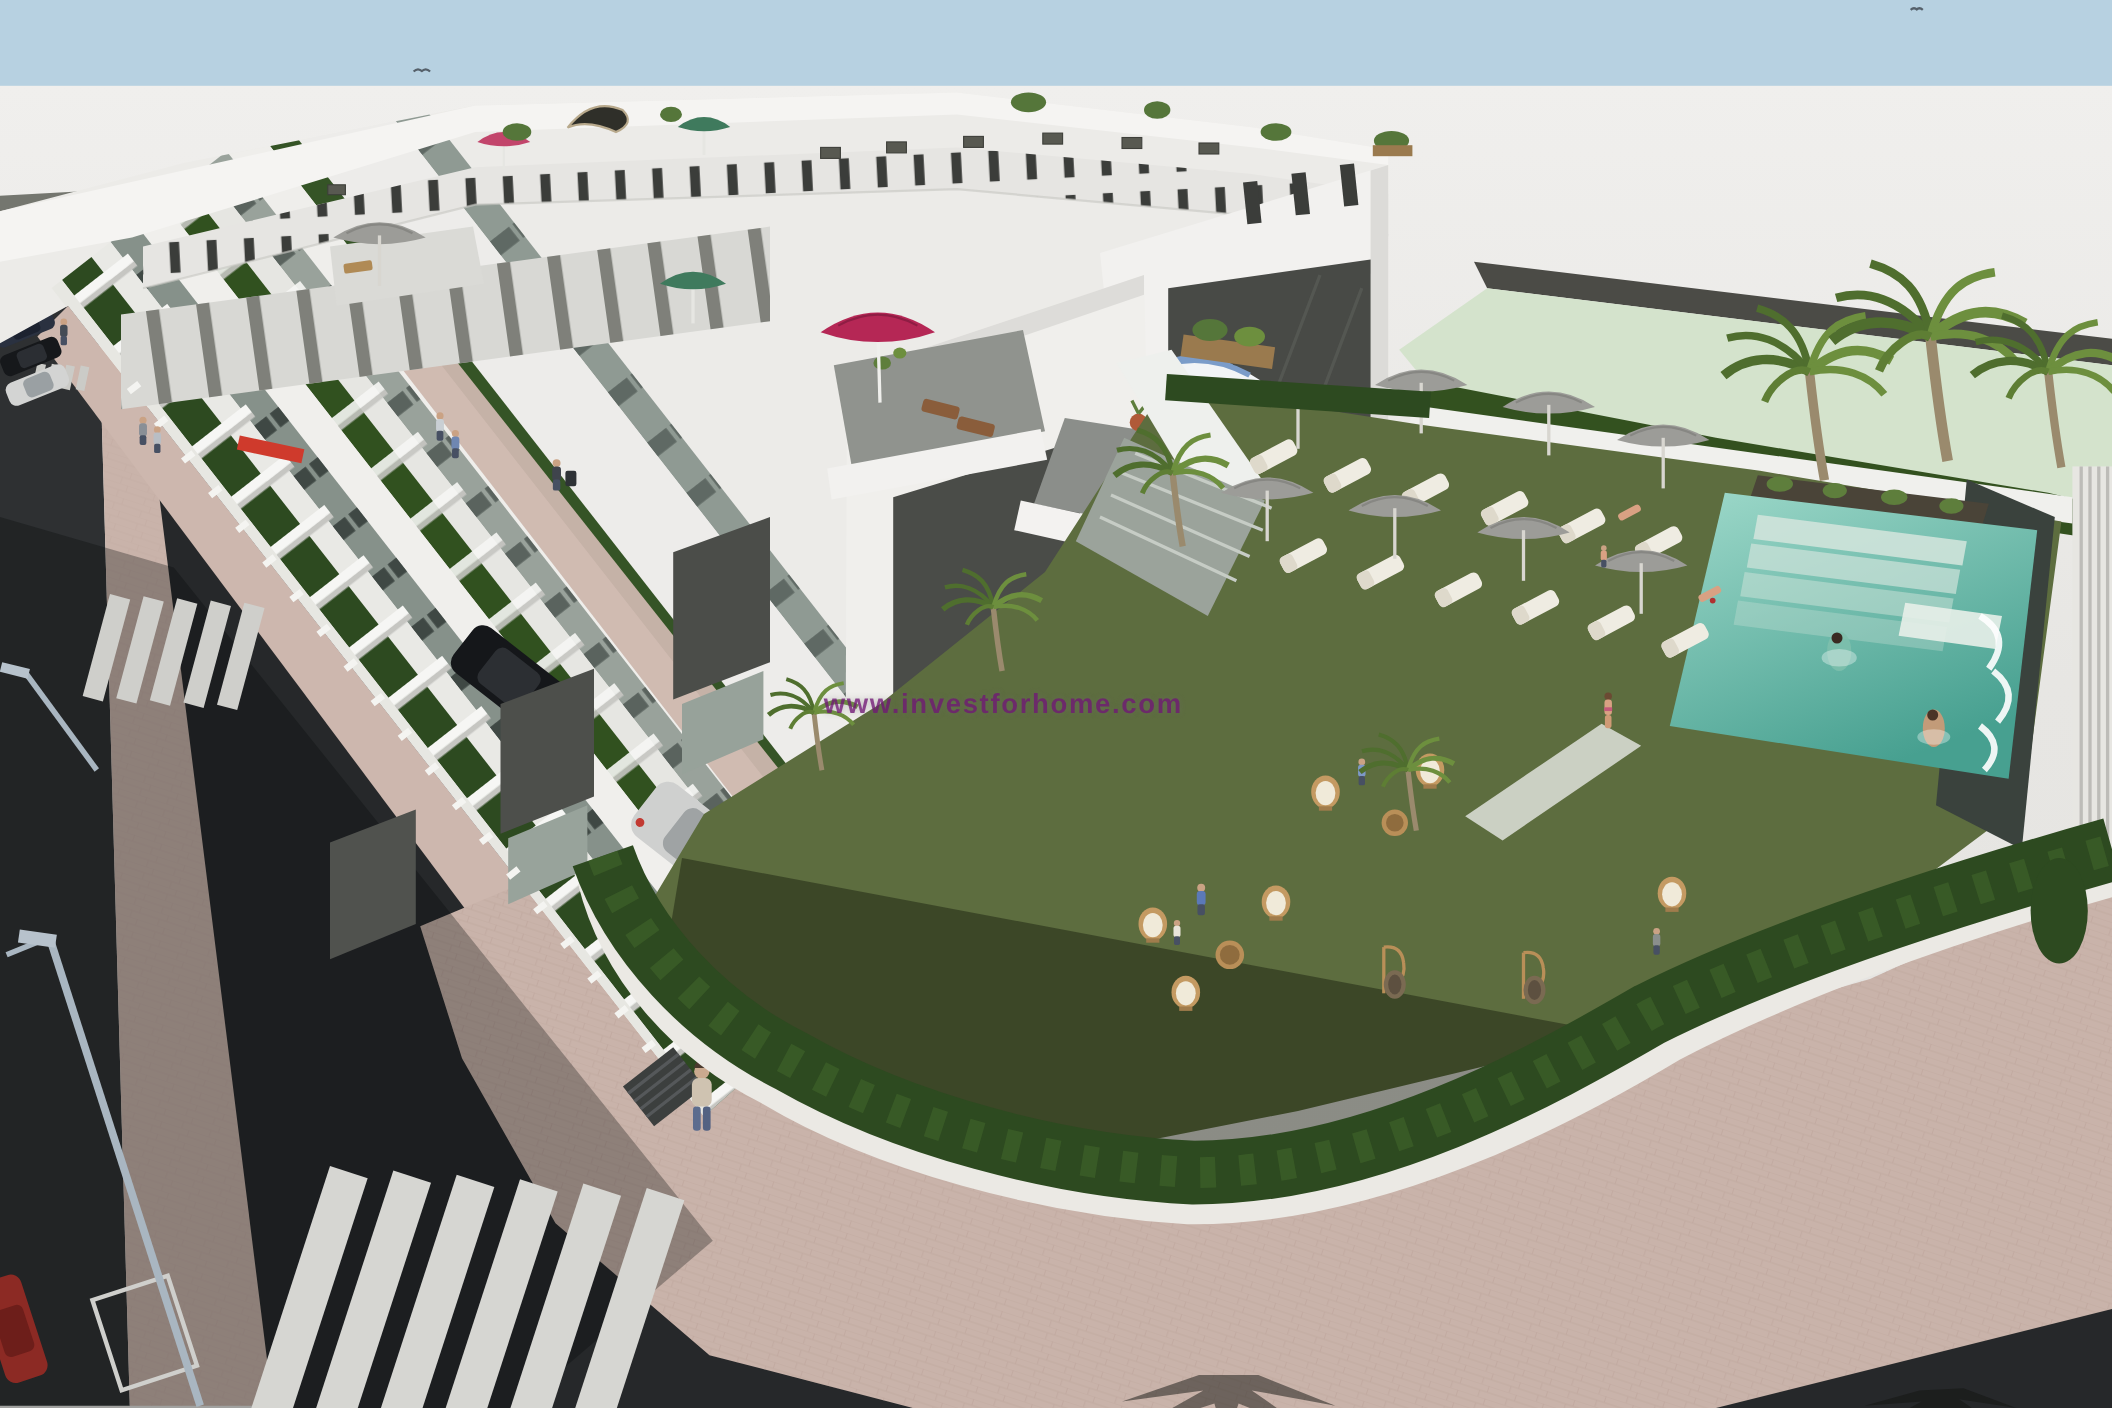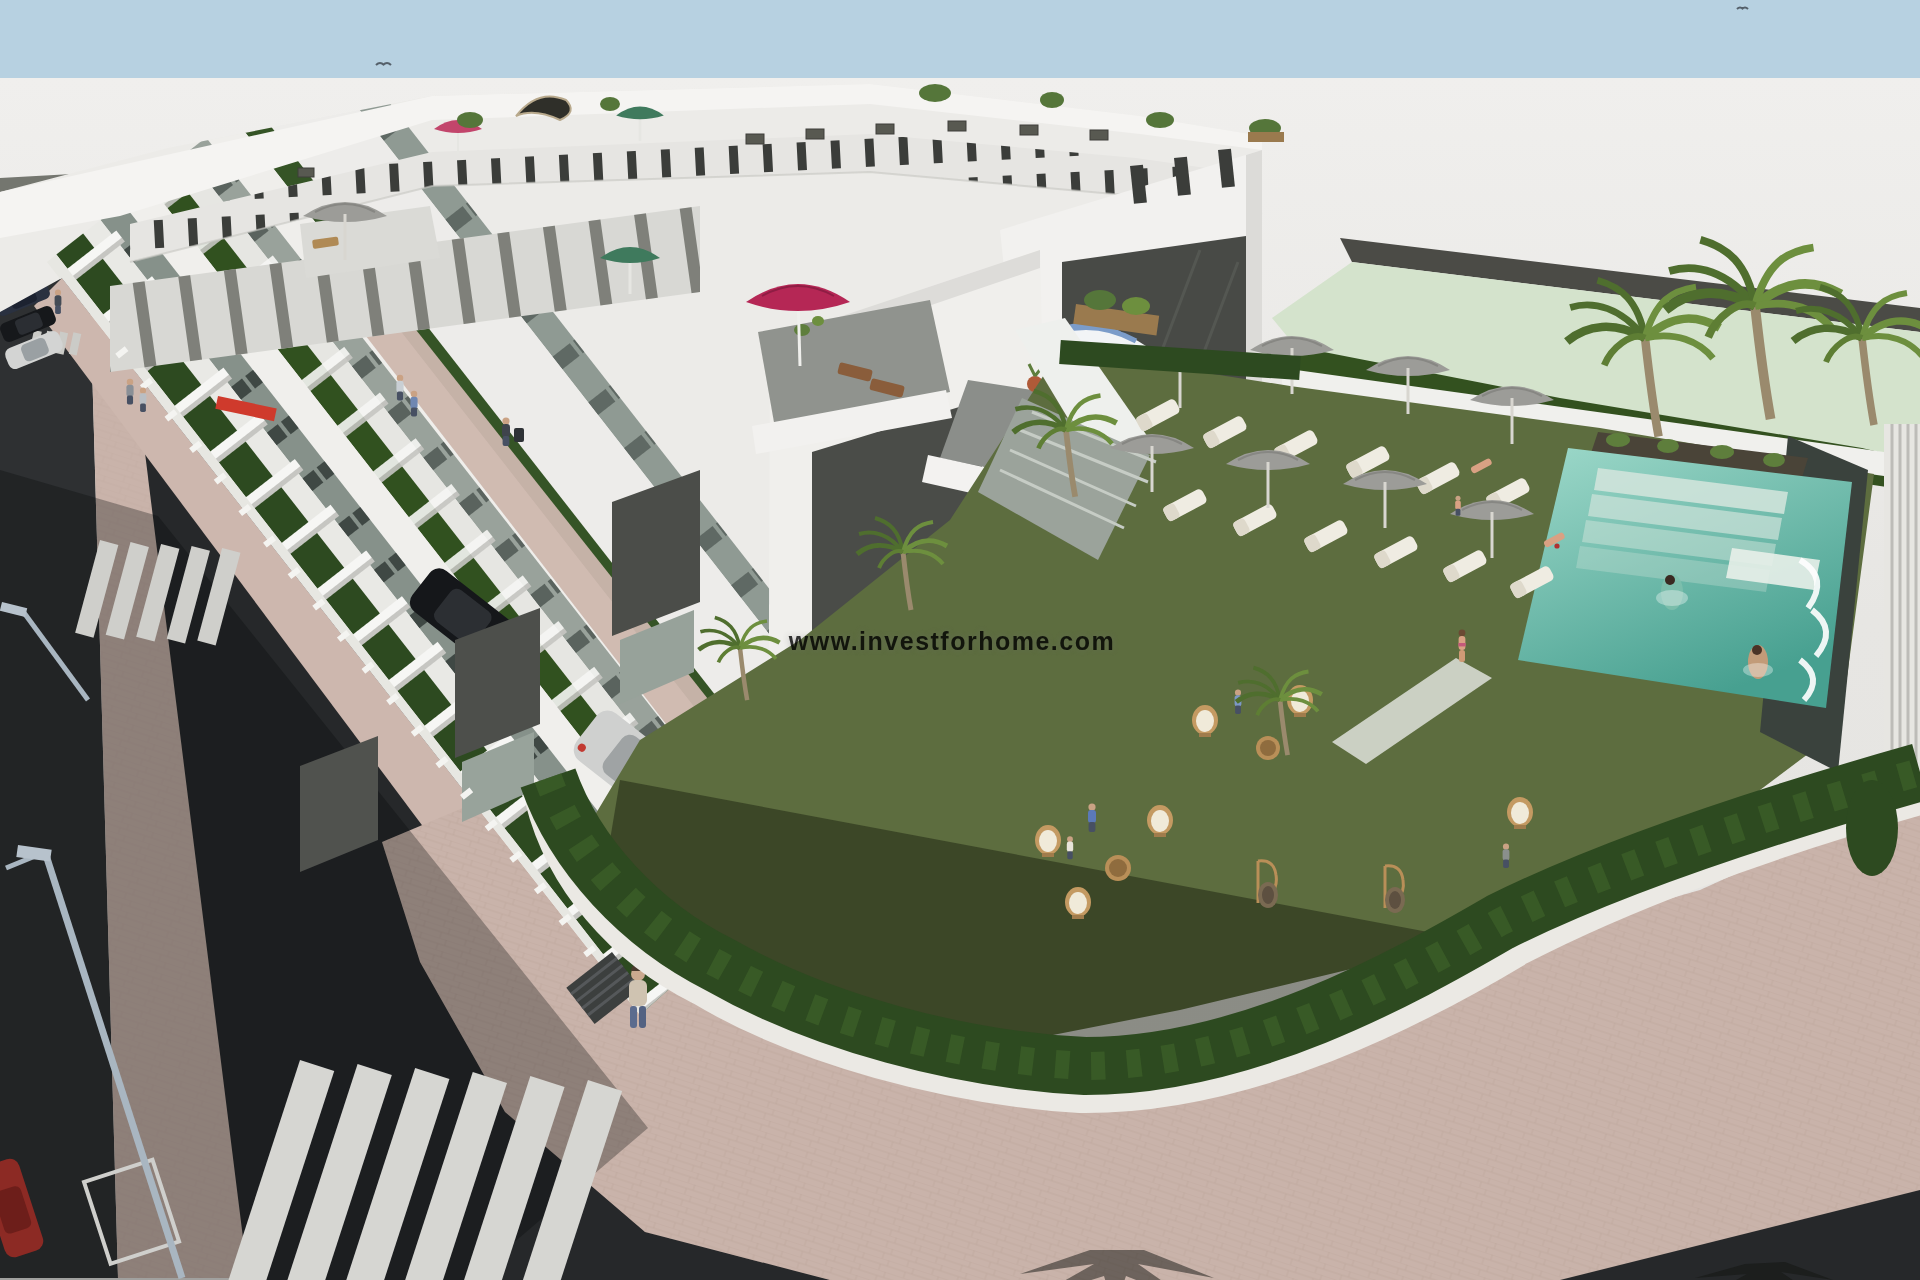--- a/index.html
+++ b/index.html
@@ -1,21 +1,21 @@
 <!DOCTYPE html>
 <html><head>
 <meta charset="utf-8">
 <style>
   html,body{margin:0;padding:0;background:#222;}
   .stage{position:relative;width:1920px;height:1280px;overflow:hidden;background:#e6e5e2;
          font-family:"Liberation Sans", sans-serif;}
   .stage svg{position:absolute;left:0;top:0;}
-  .watermark{position:absolute;left:952px;top:641px;transform:translate(-50%,-50%);
+  .watermark{position:absolute;left:912px;top:641px;transform:translate(-50%,-50%);
     font-family:"Liberation Sans", sans-serif;font-weight:bold;font-size:25px;
-    letter-spacing:1.5px;color:#000000;opacity:.8;white-space:nowrap;z-index:5;
+    letter-spacing:1.5px;color:#701a75;opacity:.8;white-space:nowrap;z-index:5;
     text-shadow:0 0 6px rgba(110,110,110,.5);}
 </style>
 </head>
 <body>
 
 <div class="stage">
 <svg width="1920" height="1280" viewBox="0 0 1920 1280">
   <defs>
     <linearGradient id="bgg" x1="0" y1="0" x2="0" y2="1">
       <stop offset="0" stop-color="#f0efed"></stop>

